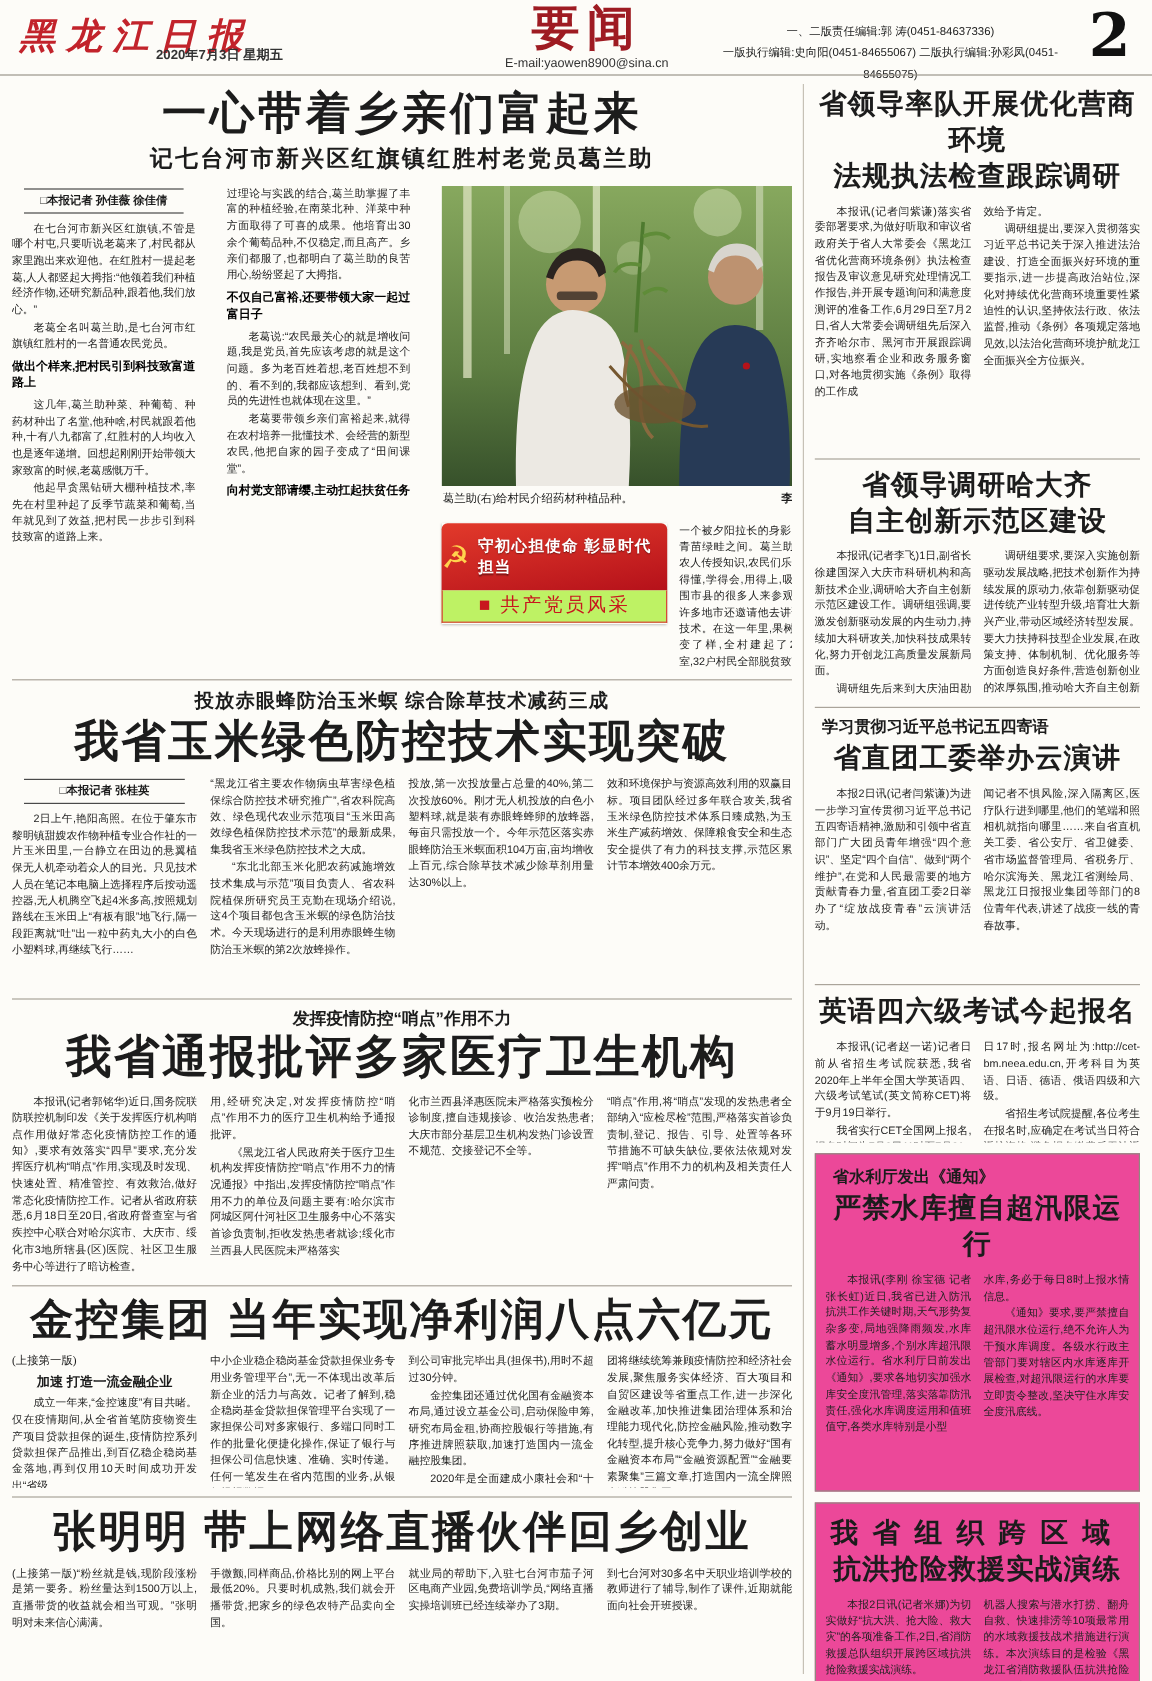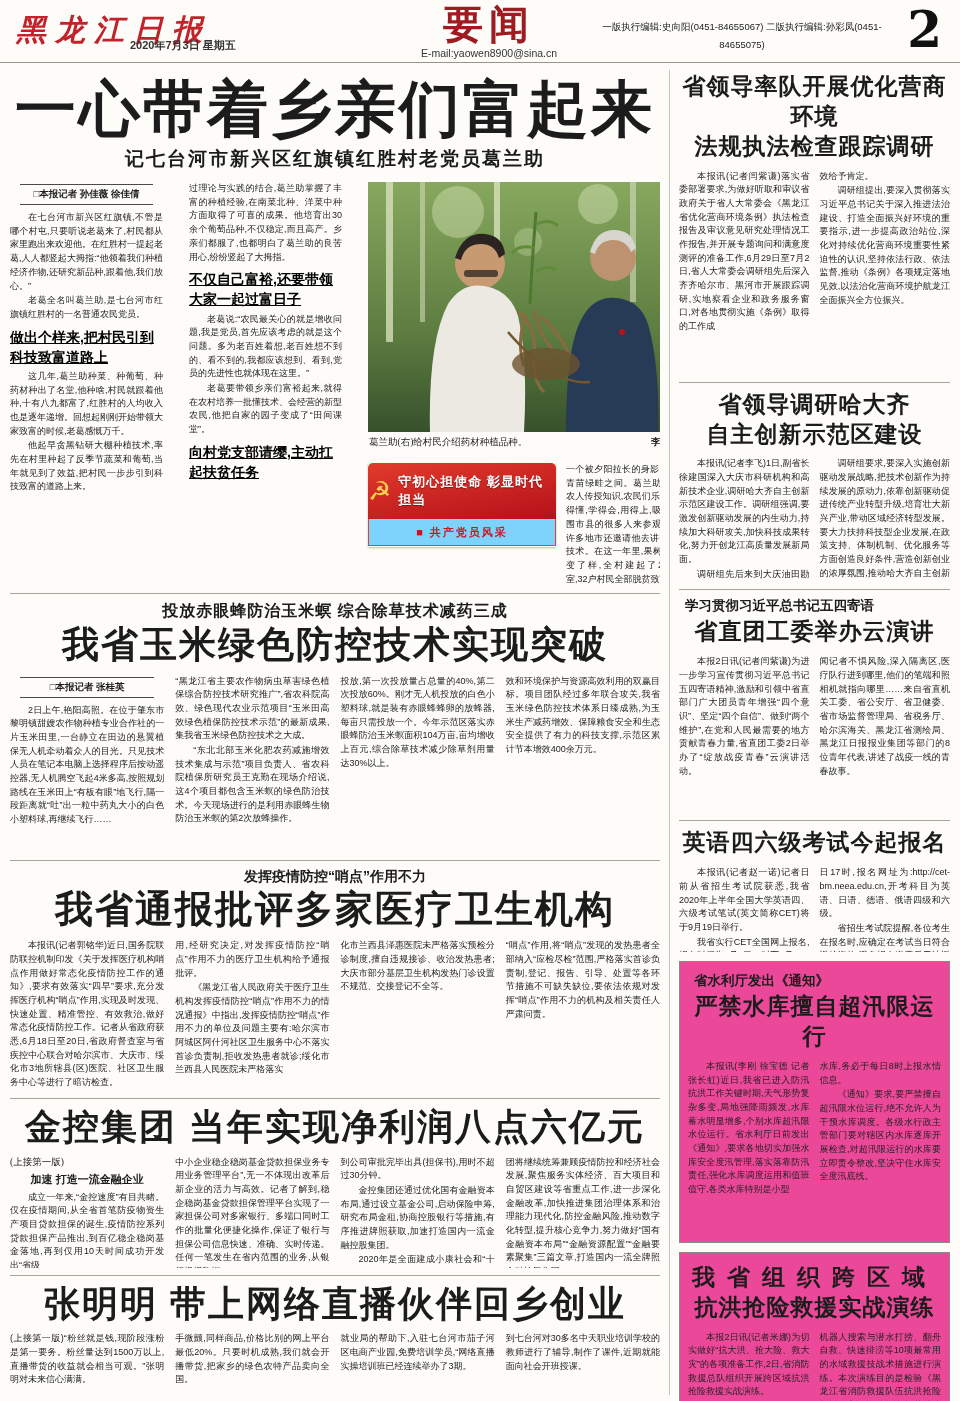--- a/index.html
+++ b/index.html
@@ -17,42 +17,42 @@
   .pagenum{position:absolute;right:18px;top:0px;font-size:50px;font-weight:bold;font-family:"DejaVu Serif",serif;color:#111;}
   .hdr-rule{position:absolute;left:0;right:0;top:62px;height:1px;background:#9a958c;}
   
   .content{position:absolute;top:70px;left:10px;right:10px;bottom:6px;display:flex;}
   .left-col{width:650px;flex:none;}
   .v-divider{width:1px;background:#c6c1b6;margin:0 9px;flex:none;}
   .right-col{flex:1;min-width:0;}
   
   .bp{font-size:9px;line-height:1.52;text-align:justify;text-indent:2em;margin:0 0 1px;color:#222;}
   .noindent{text-indent:0;}
-  .subhead{font-size:14px;font-weight:bold;margin:5px 0 3px;line-height:1.45;color:#000;text-decoration:underline;}
+  .subhead{font-size:10px;font-weight:bold;margin:5px 0 3px;line-height:1.45;color:#000;}
   .byline-box{border-top:1px solid #4a4a4a;border-bottom:1px solid #4a4a4a;text-align:center;
               font-size:9.5px;font-weight:bold;padding:3px 2px;margin:2px 10px 6px;}
   .rule{height:1px;background:#aaa49a;margin:7px 0;}
   
-  .f-headline{font-size:61px;font-weight:900;text-align:center;letter-spacing:3px;margin:4px 0 2px;line-height:1.15;}
+  .f-headline{font-size:37px;font-weight:900;text-align:center;letter-spacing:3px;margin:4px 0 2px;line-height:1.15;}
   .f-subtitle{font-size:19px;font-weight:bold;text-align:center;letter-spacing:2px;margin:0 0 10px;}
   .f-body{display:flex;gap:26px;height:404px;overflow:hidden;}
   .fcol{width:153px;flex:none;}
   .fright{width:322px;flex:none;display:flex;flex-direction:column;}
   .photo{width:322px;height:250px;flex:none;}
   .cap-row{display:flex;justify-content:space-between;align-items:baseline;font-size:9.5px;
            font-family:"Liberation Serif",serif;margin:4px 1px 6px;}
   .cap-credit{font-weight:bold;}
   .under-row{display:flex;gap:10px;flex:1;}
   .banner{width:188px;flex:none;margin-top:8px;height:84px;box-shadow:0 1px 2px rgba(0,0,0,.25);}
   .banner-top{height:56px;display:flex;align-items:center;justify-content:center;gap:7px;
               background:linear-gradient(170deg,#e23a2b,#b5111a);border-radius:5px 5px 0 0;}
   .emblem{color:#ffd34d;font-size:26px;line-height:1;}
   .banner-text{color:#fff;font-weight:bold;font-size:13px;letter-spacing:1px;text-shadow:0 1px 1px rgba(0,0,0,.4);}
-  .banner-bottom{height:26px;background:#7dd3fc;border:1px solid #d8463b;border-top:none;color:#c8161e;
-                 font-weight:bold;font-size:11px;display:flex;align-items:center;justify-content:center;letter-spacing:2px;}
+  .banner-bottom{height:26px;background:#bef264;border:1px solid #d8463b;border-top:none;color:#c8161e;
+                 font-weight:normal;font-size:16px;display:flex;align-items:center;justify-content:center;letter-spacing:2px;}
   .under-text{flex:1;min-width:0;margin-top:8px;}
   
   .kicker{font-size:16px;font-weight:bold;text-align:center;letter-spacing:1px;margin:2px 0 2px;}
   .kicker-sm{font-size:14px;font-weight:bold;text-align:center;margin:2px 0 2px;}
   .h-xl{font-weight:900;text-align:center;letter-spacing:2px;margin:2px 0 8px;line-height:1.15;}
   .h37{font-size:37px;} .h38{font-size:38px;} .h36{font-size:36px;}
   .cols{display:flex;gap:11px;overflow:hidden;}
   .col{flex:1;min-width:0;}
   .h178{height:178px;} .h152{height:152px;} .h112{height:112px;} .h90{height:90px;}
   .cont-note{font-size:9.5px;font-family:"Liberation Serif",serif;margin:0 0 3px;}
@@ -72,20 +72,21 @@
 <div class="page">
 
   <div class="hdr">
     <div class="masthead">黑龙江日报</div>
     <div class="date">2020年7月3日 星期五</div>
     <div class="section-block">
       <div class="section">要闻</div>
       <a class="email" href="#">E-mail:yaowen8900@sina.cn</a>
     </div>
     <div class="editors">
+      <div>一、二版责任编辑:郭 涛(0451-84637336)</div>
       <div>一版执行编辑:史向阳(0451-84655067) 二版执行编辑:孙彩凤(0451-84655075)</div>
     </div>
     <div class="pagenum">2</div>
     <div class="hdr-rule"></div>
   </div>
 
   <div class="content">
 
     <div class="left-col">
 

